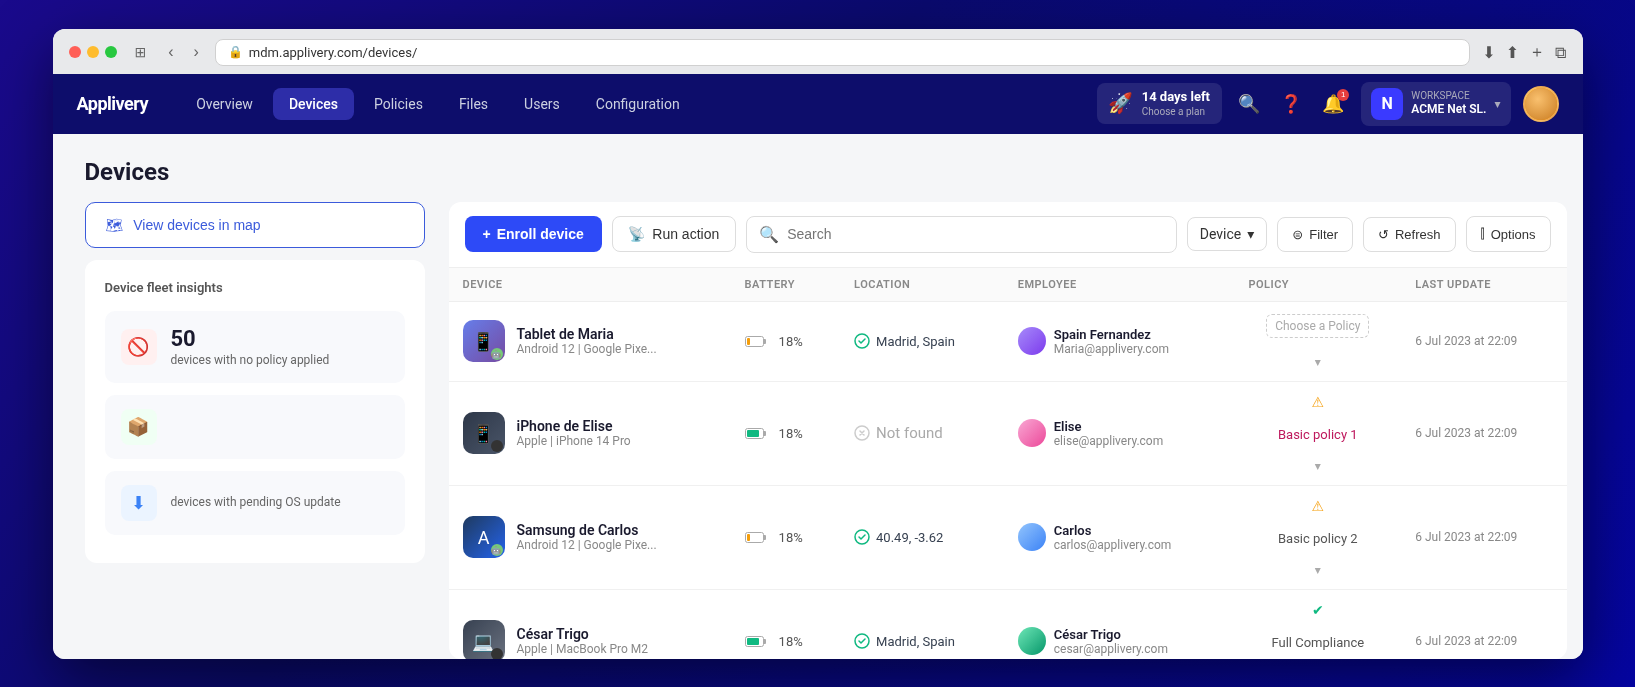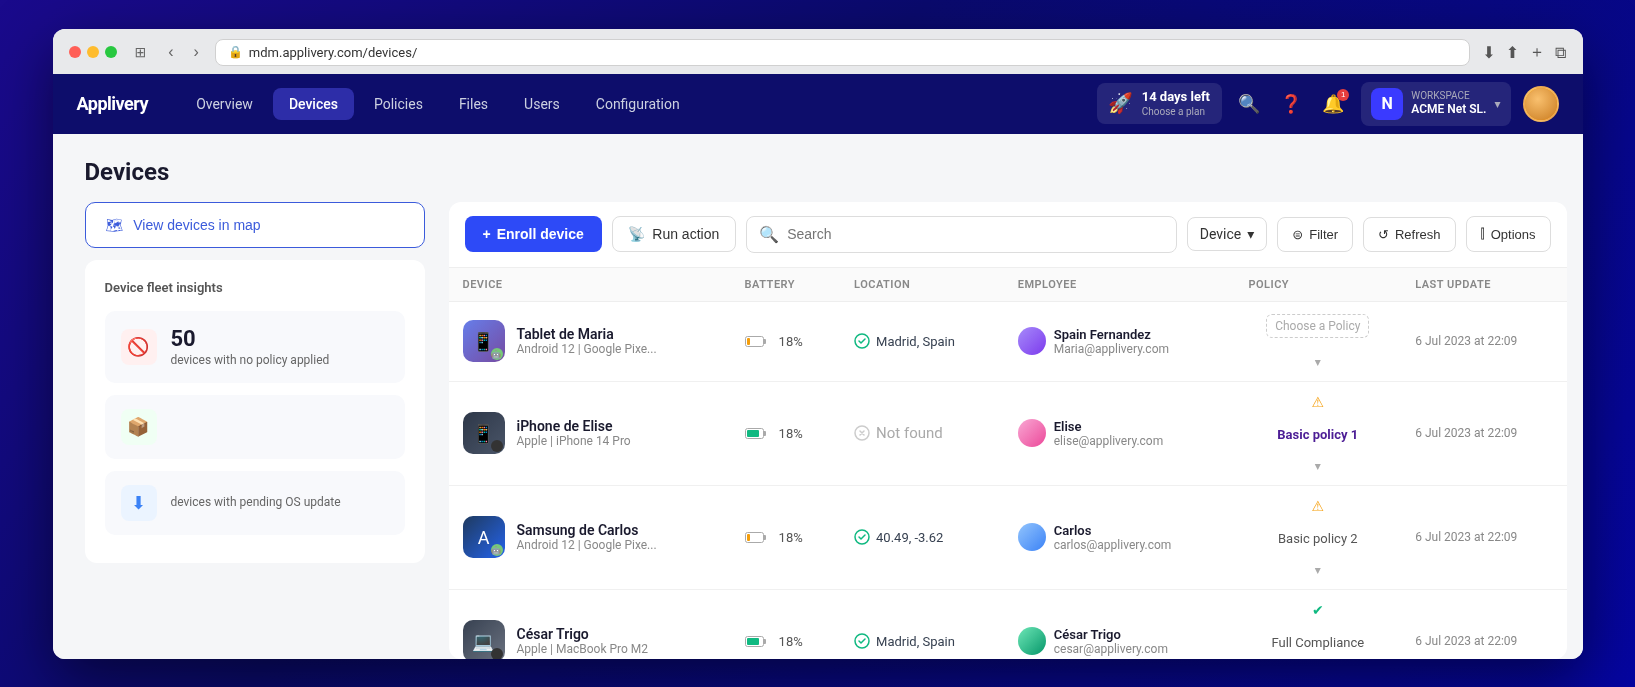--- a/index.html
+++ b/index.html
@@ -604,21 +604,21 @@
         <div class="emp-avatar emp-avatar-2"></div>
         <div class="emp-info">
           <div class="emp-name">Elise</div>
           <div class="emp-email">elise@applivery.com</div>
         </div>
       </div>
     </td>
     <td>
       <div class="policy-cell">
         <span style="color:#f59e0b;font-size:14px;">⚠</span>
-                      <span style="font-size:13px;color:#4c1d95;font-weight:bold;">Basic policy 1</span>
+                      <span style="font-size:13px;color:#be185d;">Basic policy 1</span>
         <span class="chevron-down">▾</span>
       </div>
     </td>
     <td>
       <div class="date-cell">6 Jul 2023 at 22:09</div>
     </td>
   </tr>
                 <tr>
     <td>
       <div class="device-cell">

